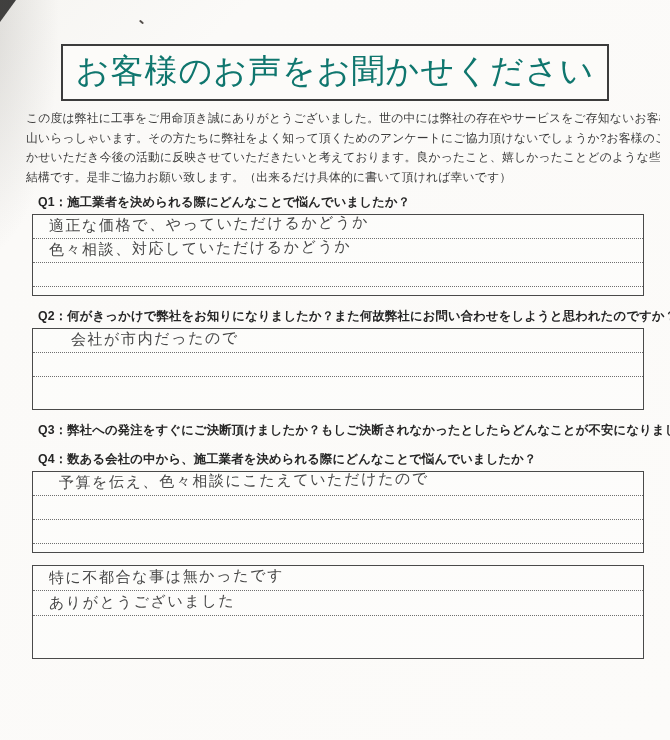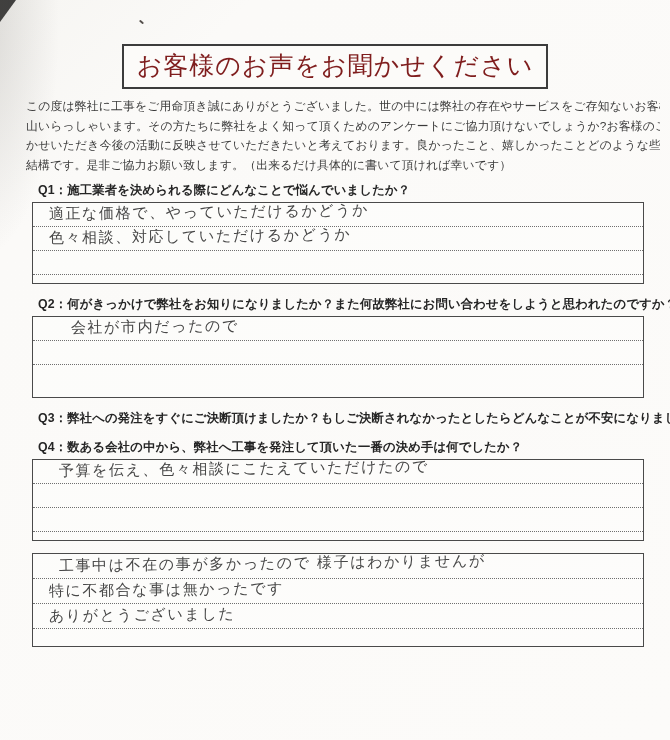--- a/index.html
+++ b/index.html
@@ -33,21 +33,21 @@
   }
   
   .title-box{
     margin:44px auto 8px auto;
     width:fit-content;
     border:2px solid #3c3c3c;
     padding:3px 13px 5px 13px;
     background:#fcfbf9;
   }
   .title-box h1{
-    margin:0;font-size:25px;font-weight:500;letter-spacing:1px;color:#7f1d1d;
+    margin:0;font-size:33px;font-weight:500;letter-spacing:1px;color:#0f766e;
     font-family:"Liberation Sans",sans-serif;
   }
   
   .intro{
     margin:2px 10px 7px 26px;
   }
   .intro-line{
     font-size:11.8px;line-height:19.5px;color:#3a3a3a;
     white-space:nowrap;overflow:hidden;letter-spacing:.2px;
   }
@@ -131,41 +131,38 @@
         </div>
       <div class="ans-filler"></div>
     </div>
   </div>
 
   <div class="q-section">
     <div class="q-label">Q3：弊社への発注をすぐにご決断頂けましたか？もしご決断されなかったとしたらどんなことが不安になりましたか？</div>
   </div>
 
   <div class="q-section">
-    <div class="q-label">Q4：数ある会社の中から、弊社へ工事を発注して頂いた一番の決め手は何でしたか？</div>
+    <div class="q-label">Q4：数ある会社の中から、施工業者を決められる際にどんなことで悩んでいましたか？</div>
     <div class="answer-box">
       <div class="ans-row">
           <span class="hw pl-b">予算を伝え、色々相談にこたえていただけたので</span>
         </div>
       <div class="ans-row">
           <span class="hw pl-a"></span>
         </div>
       <div class="ans-row">
           <span class="hw pl-a"></span>
         </div>
       <div class="ans-filler"></div>
     </div>
   </div>
 
   <div class="q-section">
     <div class="answer-box tall">
       <div class="ans-row">
-          <span class="hw pl-b">工事中は不在の事が多かったので 様子はわかりませんが</span>
-        </div>
-      <div class="ans-row">
           <span class="hw pl-a">特に不都合な事は無かったです</span>
         </div>
       <div class="ans-row">
           <span class="hw pl-a">ありがとうございました</span>
         </div>
       <div class="ans-filler"></div>
     </div>
   </div>
 </div>
 

